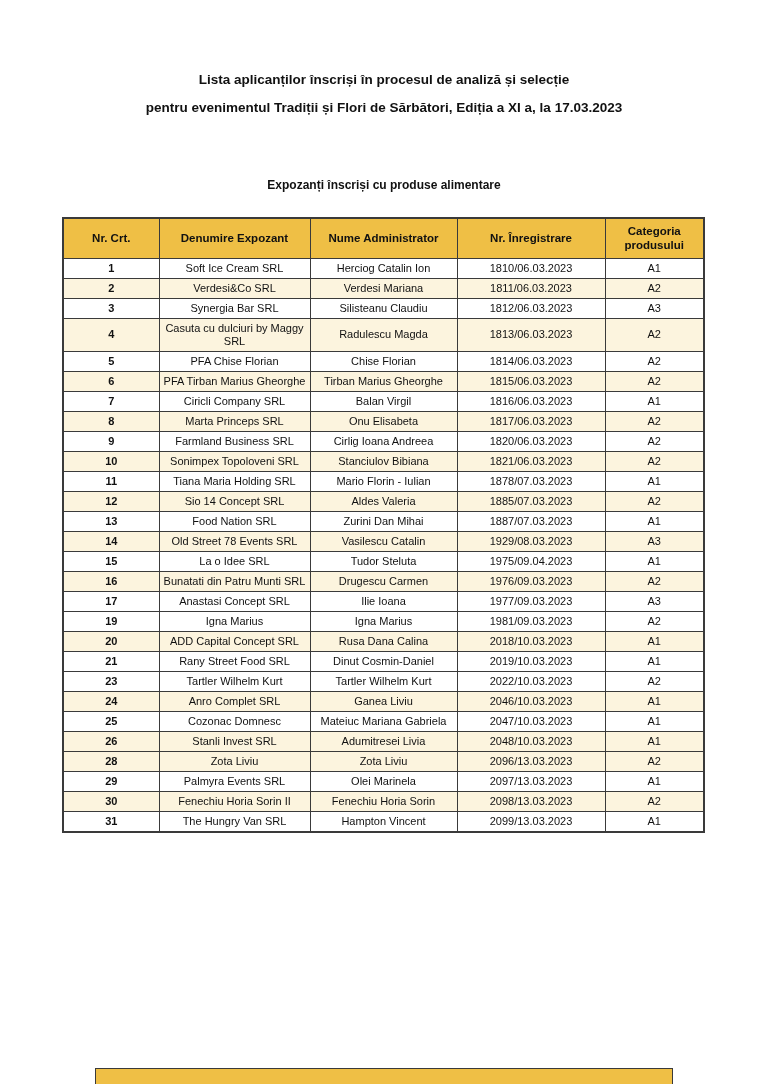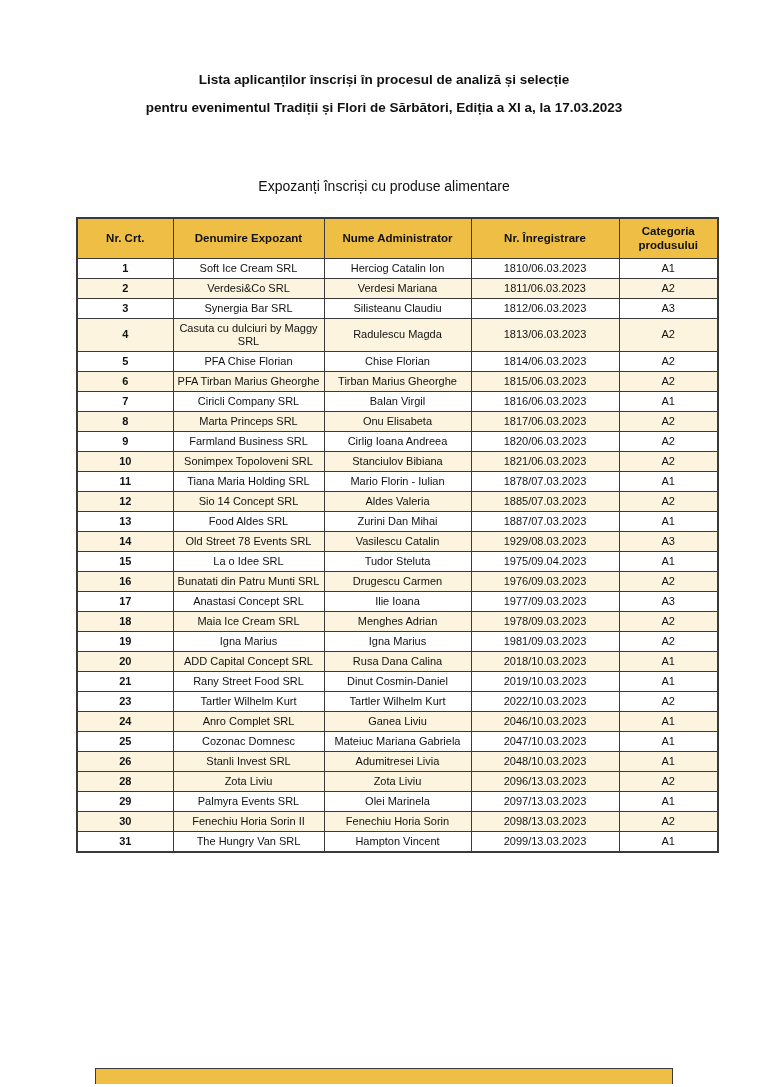--- a/index.html
+++ b/index.html
@@ -23,28 +23,28 @@
     font-weight: bold;
     line-height: 28px;
     color: #111111;
   }
   .doc-subtitle {
     position: absolute;
     top: 178px;
     left: 0;
     width: 768px;
     text-align: center;
-    font-size: 14px;
-    font-weight: normal;
+    font-size: 12px;
+    font-weight: bold;
     color: #111111;
   }
   table.applicants {
     position: absolute;
     top: 217px;
-    left: 76px;
+    left: 62px;
     width: 641px;
     border-collapse: collapse;
     table-layout: fixed;
     border: 2px solid #3a3a3a;
   }
   table.applicants col.c1 { width: 96px; }
   table.applicants col.c2 { width: 151px; }
   table.applicants col.c3 { width: 147px; }
   table.applicants col.c4 { width: 148px; }
   table.applicants col.c5 { width: 99px; }
@@ -193,21 +193,21 @@
         </tr>
         <tr class="alt">
           <td class="nr">12</td>
           <td class="expozant">Sio 14 Concept SRL</td>
           <td class="administrator">Aldes Valeria</td>
           <td class="inregistrare">1885/07.03.2023</td>
           <td class="categoria">A2</td>
         </tr>
         <tr>
           <td class="nr">13</td>
-          <td class="expozant">Food Aldes SRL</td>
+          <td class="expozant">Food Nation SRL</td>
           <td class="administrator">Zurini Dan Mihai</td>
           <td class="inregistrare">1887/07.03.2023</td>
           <td class="categoria">A1</td>
         </tr>
         <tr class="alt">
           <td class="nr">14</td>
           <td class="expozant">Old Street 78 Events SRL</td>
           <td class="administrator">Vasilescu Catalin</td>
           <td class="inregistrare">1929/08.03.2023</td>
           <td class="categoria">A3</td>
@@ -226,27 +226,20 @@
           <td class="inregistrare">1976/09.03.2023</td>
           <td class="categoria">A2</td>
         </tr>
         <tr>
           <td class="nr">17</td>
           <td class="expozant">Anastasi Concept SRL</td>
           <td class="administrator">Ilie Ioana</td>
           <td class="inregistrare">1977/09.03.2023</td>
           <td class="categoria">A3</td>
         </tr>
-        <tr class="alt">
-          <td class="nr">18</td>
-          <td class="expozant">Maia Ice Cream SRL</td>
-          <td class="administrator">Menghes Adrian</td>
-          <td class="inregistrare">1978/09.03.2023</td>
-          <td class="categoria">A2</td>
-        </tr>
         <tr>
           <td class="nr">19</td>
           <td class="expozant">Igna Marius</td>
           <td class="administrator">Igna Marius</td>
           <td class="inregistrare">1981/09.03.2023</td>
           <td class="categoria">A2</td>
         </tr>
         <tr class="alt">
           <td class="nr">20</td>
           <td class="expozant">ADD Capital Concept SRL</td>

